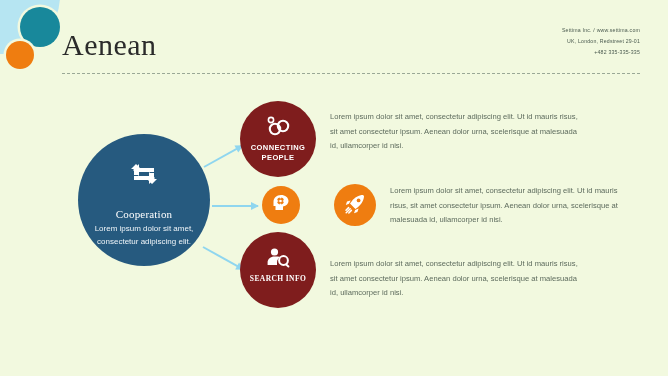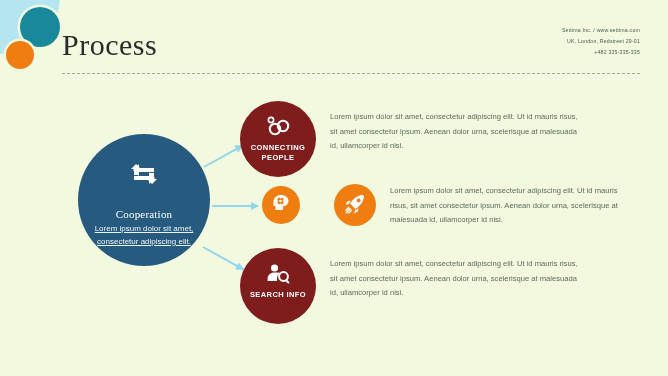--- a/index.html
+++ b/index.html
@@ -122,36 +122,35 @@
     font-size: 11px;
     letter-spacing: 0.2px;
     margin-bottom: 3px;
     margin-top: 20px;
   }
   .center-desc {
     font-size: 8px;
     line-height: 12.5px;
     padding: 0 16px;
     color: #eef4f8;
-    text-decoration: underline;
   }
 
   
   .step-circle {
     position: absolute;
     border-radius: 50%;
     text-align: center;
     color: #ffffff;
     box-sizing: border-box;
   }
   .step-teal { background: #7f1d1d; }
   .step-orange { background: #ef7d10; }
 
   .c-connect { left: 240px; top: 101px; width: 76px; height: 76px; padding-top: 15px; }
-  .c-search  { left: 240px; top: 248px; width: 76px; height: 76px; padding-top: 15px; }
+  .c-search  { left: 240px; top: 232px; width: 76px; height: 76px; padding-top: 15px; font-family: Liberation Serif, serif; }
   .c-brain   { left: 262px; top: 186px; width: 38px; height: 38px; padding-top: 7px; }
   .c-rocket  { left: 334px; top: 184px; width: 42px; height: 42px; padding-top: 8px; }
 
   .step-label {
     font-size: 7.5px;
     font-weight: bold;
     line-height: 10px;
     letter-spacing: 0.4px;
     margin-top: 5px;
   }
@@ -171,21 +170,21 @@
 </style>
 </head>
 <body>
 
 <div id="slide">
 
   <div class="deco-bigblue"></div>
   <div class="deco-teal"></div>
   <div class="deco-orange"></div>
 
-  <div class="title">Process</div>
+  <div class="title">Aenean</div>
 
   <div class="contact">
     <div>Settima Inc. / www.settima.com</div>
     <div>UK, London, Redstreet 29-01</div>
     <div>+482 335-335-335</div>
   </div>
 
   <div class="rule"></div>
 
   <div class="arrow arrow-up"></div>

